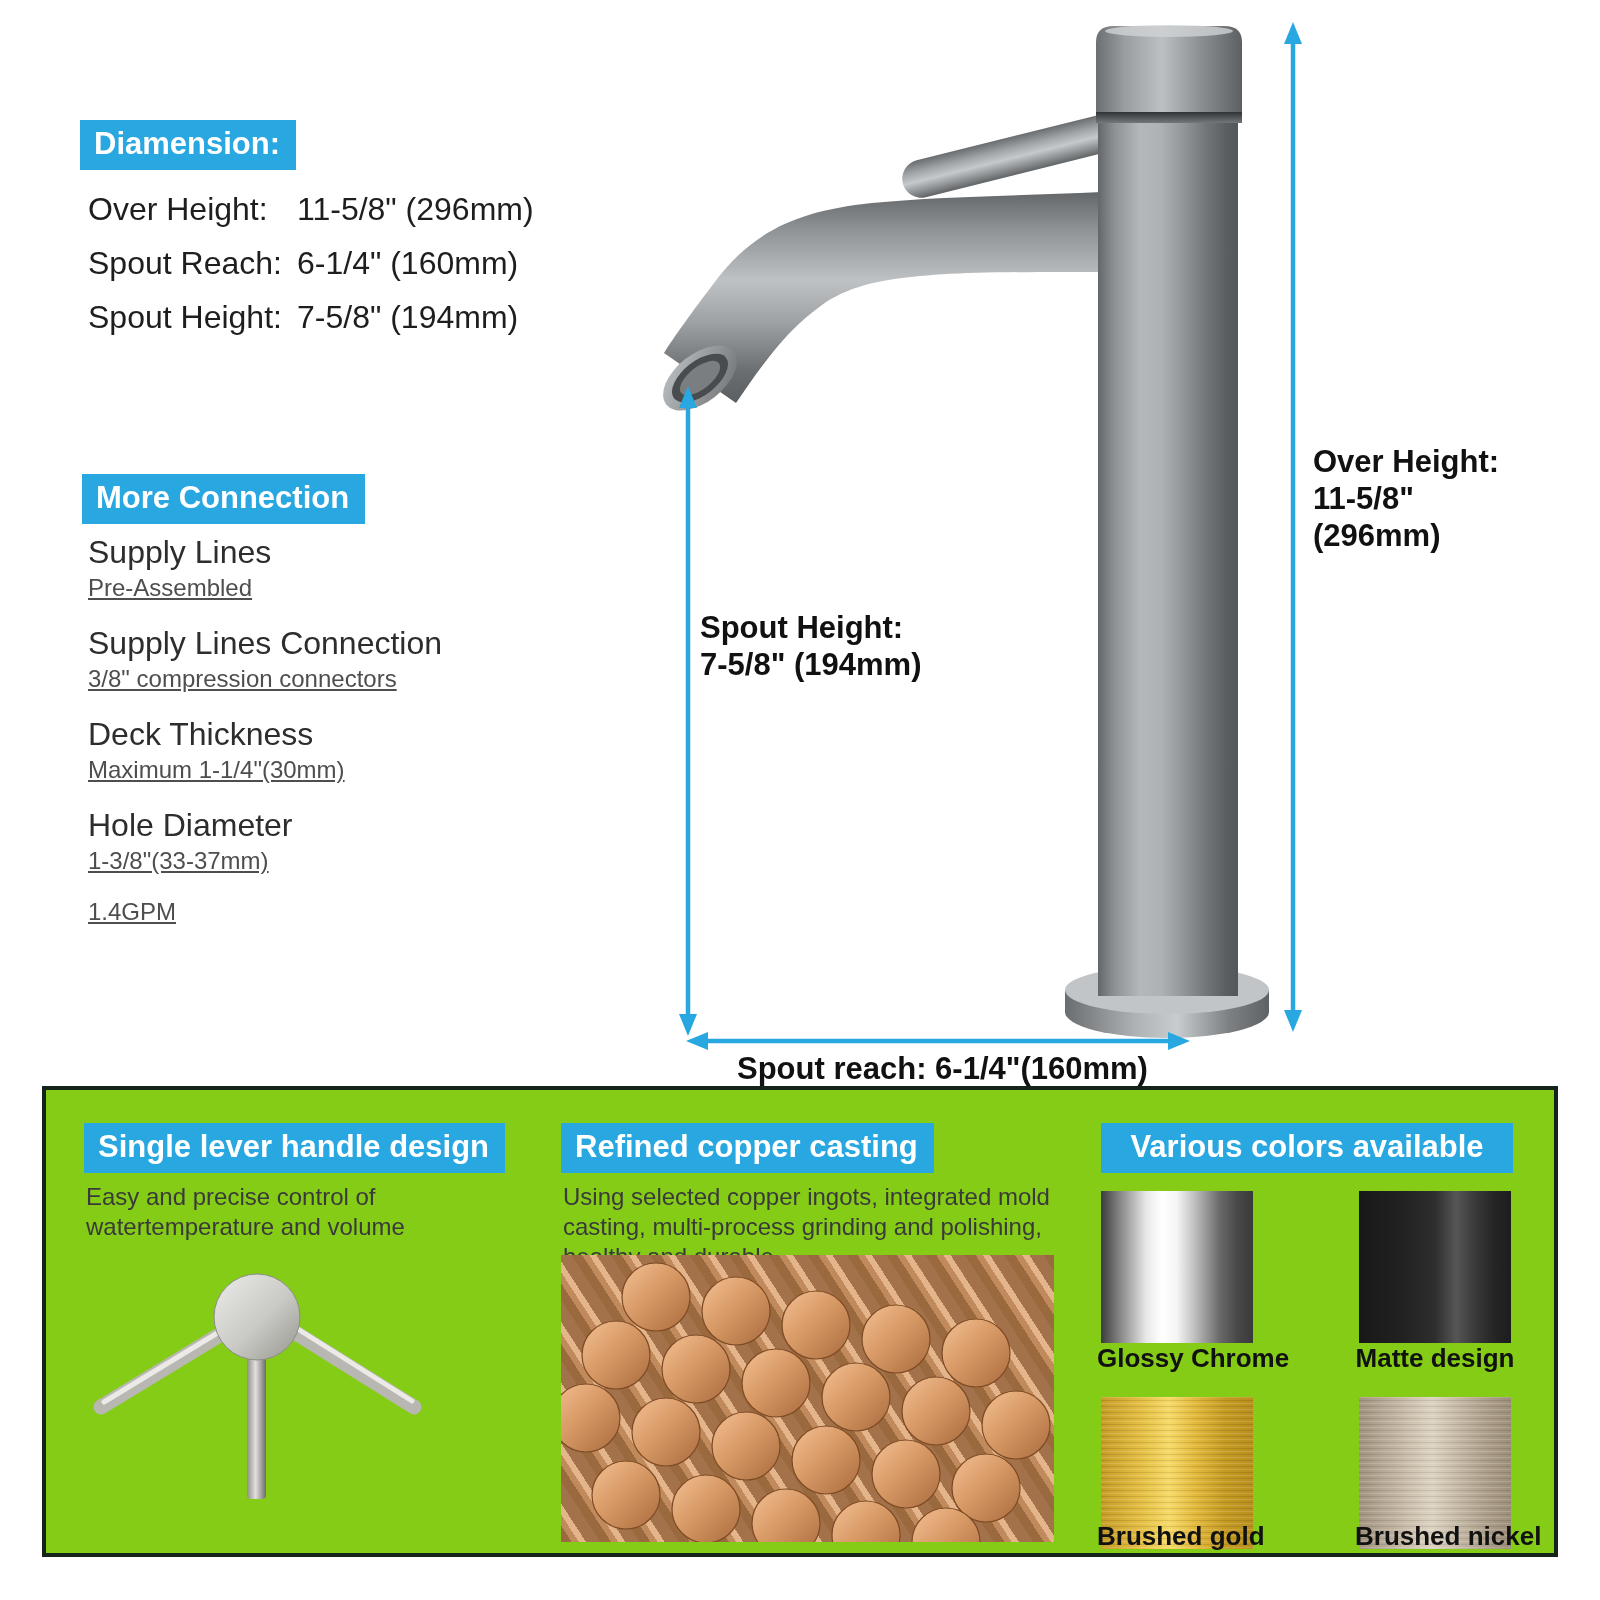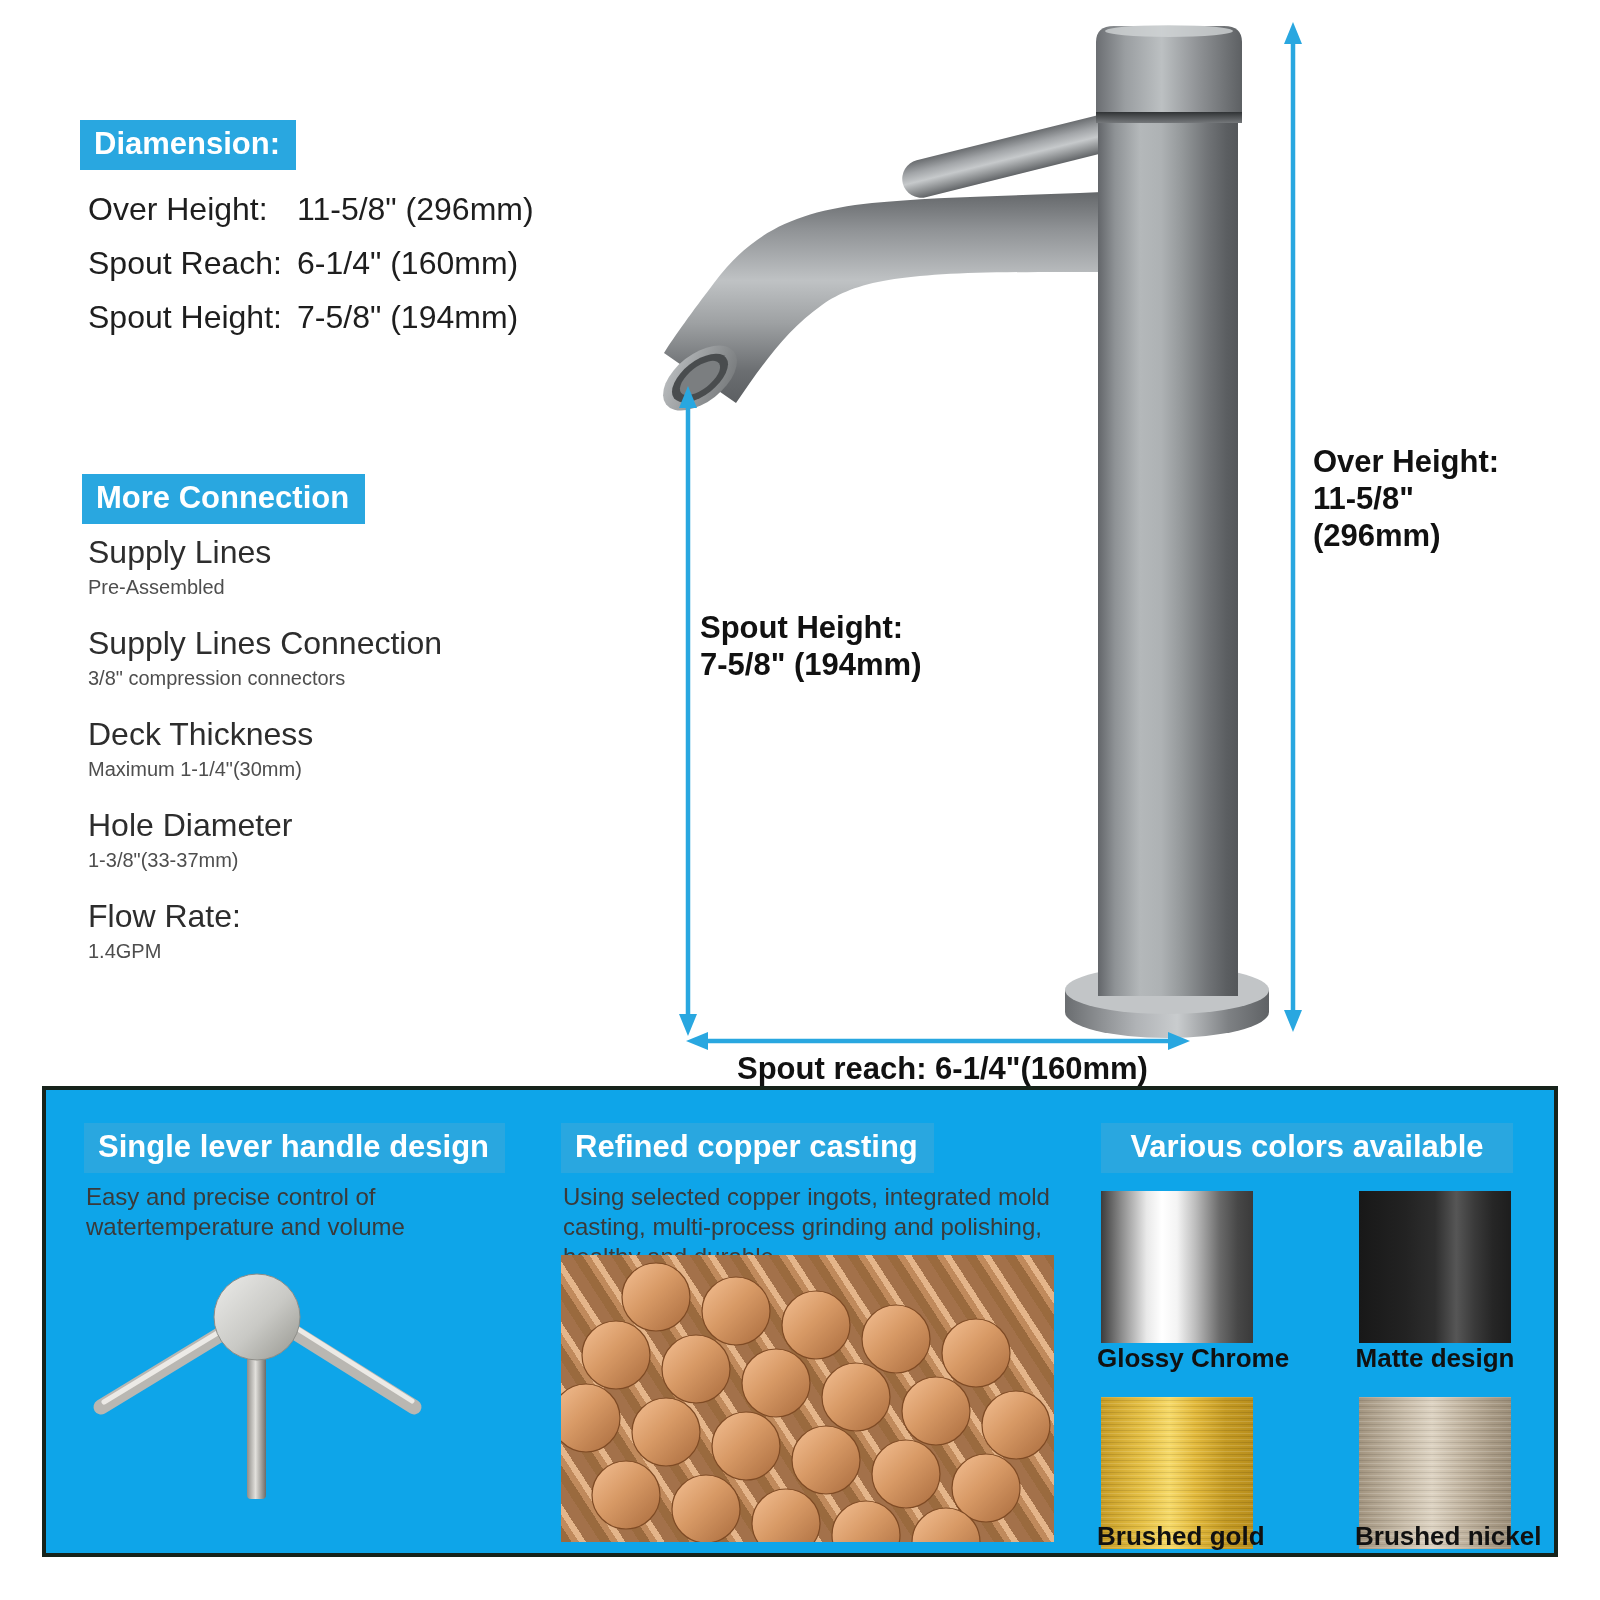--- a/index.html
+++ b/index.html
@@ -12,31 +12,31 @@
     font-size:31px;line-height:1.15;padding:6px 16px 8px 14px;white-space:nowrap;
   }
   
   .dim-rows{position:absolute;left:88px;top:189px;font-size:32px;color:#1e1e1e;}
   .dim-row{display:flex;margin-bottom:14px;line-height:40px;}
   .dim-row .lbl{width:209px;}
   
   .info-items{position:absolute;left:88px;top:534px;}
   .info-item{margin-bottom:24px;}
   .info-item .name{font-size:32px;color:#2d2d2d;line-height:36px;}
-  .info-item .value{font-size:20px;color:#4e4e4e;line-height:27px;margin-top:4px;}
+  .info-item .value{font-size:24px;color:#4e4e4e;line-height:27px;margin-top:4px;text-decoration:underline;}
   
   .measure{position:absolute;font-weight:700;color:#111;font-size:31px;line-height:37px;white-space:nowrap;}
   #spout-height-label{left:700px;top:609px;}
   #over-height-label{left:1313px;top:443px;}
   #spout-reach-label{left:737px;top:1050px;}
   svg{position:absolute;}
   
   .features-box{
     position:absolute;left:42px;top:1086px;width:1516px;height:471px;
-    border:4px solid #16231b;background:#0ea5e9;box-sizing:border-box;
+    border:4px solid #16231b;background:#84cc16;box-sizing:border-box;
   }
   .features-box .badge{font-size:31px;}
   .feature-desc{position:absolute;font-size:24px;color:#3a3a3a;line-height:30px;}
   #handle-desc{left:40px;top:92px;width:450px;}
   #copper-desc{left:517px;top:92px;width:516px;}
   .copper-img{
     position:absolute;left:515px;top:165px;width:493px;height:287px;overflow:hidden;
     background:
       repeating-linear-gradient(57deg,
         #9a6a3e 0 9px,#c08a5c 9px 15px,#e4b58a 15px 21px,#a3714a 21px 33px),
@@ -91,21 +91,20 @@
     </div>
     <div class="info-item">
       <div class="name">Deck Thickness</div>
       <div class="value">Maximum 1-1/4"(30mm)</div>
     </div>
     <div class="info-item">
       <div class="name">Hole Diameter</div>
       <div class="value">1-3/8"(33-37mm)</div>
     </div>
     <div class="info-item">
-      <div class="name">Flow Rate:</div>
       <div class="value">1.4GPM</div>
     </div>
   </div>
 
   <svg style="left:0;top:0;" width="1600" height="1080" viewBox="0 0 1600 1080">
     <defs>
       <linearGradient id="bodyGrad" x1="0" y1="0" x2="1" y2="0">
         <stop offset="0" stop-color="#63666a"></stop>
           <stop offset="0.12" stop-color="#8e9295"></stop>
         <stop offset="0.3" stop-color="#b4b8ba"></stop>

